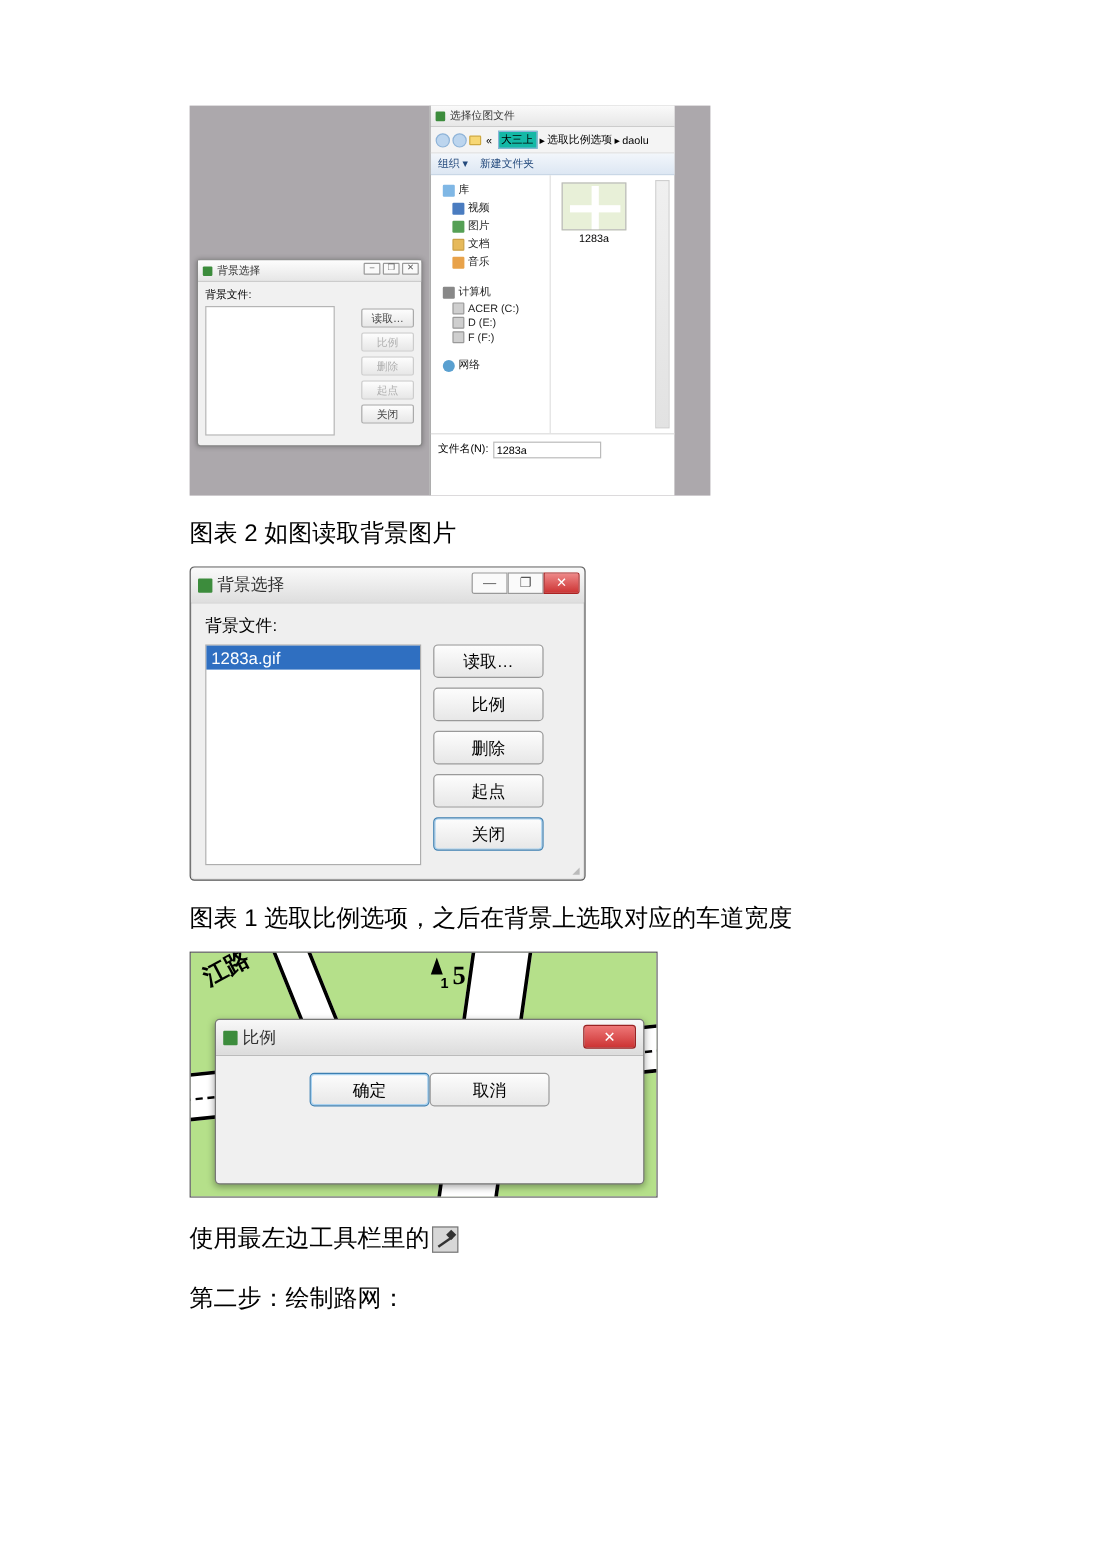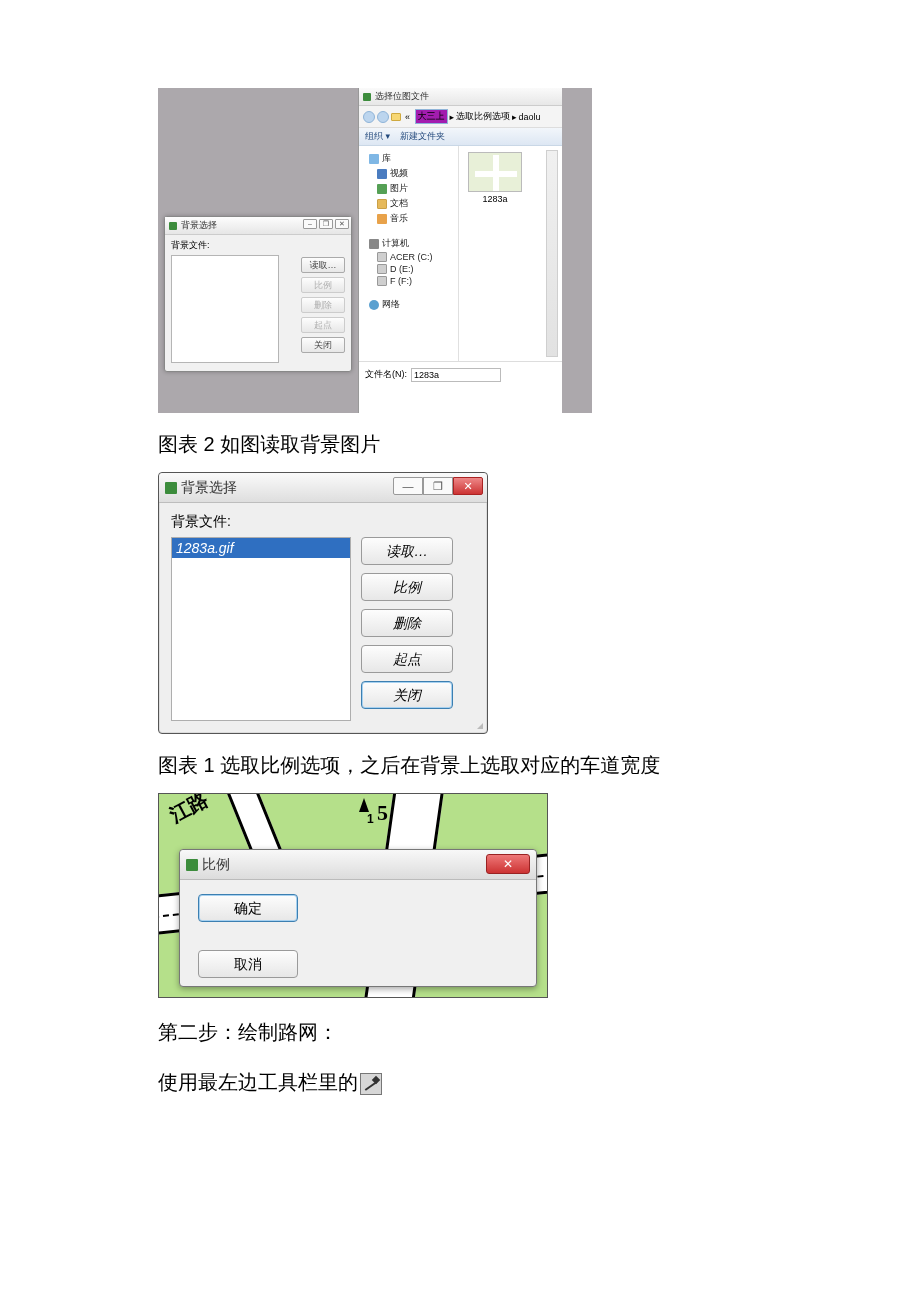--- a/index.html
+++ b/index.html
@@ -50,21 +50,21 @@
   .picker {
     position: absolute; left: 200px; top: 0;
     width: 204px; height: 325px;
     background: #fff; border-left: 1px solid #999;
     font-size: 9px;
   }
   .picker .titlebar { height: 18px; background: linear-gradient(#fafafa,#e7e7e7); display:flex; align-items:center; padding:0 4px; border-bottom:1px solid #ccc;}
   .picker .nav { height: 22px; background: #f4f4f4; border-bottom:1px solid #ddd; display:flex; align-items:center; padding:0 4px; gap:2px;}
   .navarr { width:12px; height:12px; border-radius:50%; background:#bcd5ee; border:1px solid #8fb4d8; display:inline-block;}
   .crumb { font-size: 9px; padding:0 2px; display:flex; align-items:center; gap:2px;}
-  .crumb .sel { background:#a21caf; border:1px solid #8fb4d8; padding:0 2px;}
+  .crumb .sel { background:#14b8a6; border:1px solid #8fb4d8; padding:0 2px;}
   .folder-i { width:10px; height:8px; background:#f7d774; border:1px solid #cfa93f; display:inline-block; border-radius:1px;}
   .picker .toolbar { height: 18px; background: linear-gradient(#f2f6fb,#dde7f3); border-bottom:1px solid #c9d7e6; display:flex; align-items:center; padding:0 6px;}
   .toolbar a { color:#23497c; font-size:9px; text-decoration:none; margin-right:10px;}
   .picker .panes { display:flex; height: 215px;}
   .tree { width: 100px; border-right:1px solid #e0e0e0; padding: 4px 2px 4px 4px; overflow:hidden;}
   .tree-item { display:flex; align-items:center; gap:3px; font-size:9px; color:#222; margin:2px 0 2px 6px;}
   .tree-item.sub { margin-left: 14px; }
   .ico { width:10px; height:10px; display:inline-block; border-radius:1px;}
   .ico.lib { background:#7fb7e5;}
   .ico.vid { background:#4a7cc0;}
@@ -100,21 +100,21 @@
     display:flex; align-items:center; padding:0 6px; position:relative;
   }
   .fig3 .tl-icon { width:12px; height:12px; }
   .fig3 .tl-title { font-size: 14px; }
   .fig3 .winbtns { right: 4px; top: 4px; gap:0;}
   .fig3 .wb { width: 30px; height: 18px; font-size: 11px; line-height: 16px; border-radius: 0;}
   .fig3 .wb.min { border-top-left-radius:2px; border-bottom-left-radius:2px;}
   .fig3 .wb.close { background: linear-gradient(#e88,#c33); color:#fff; border-color:#a22; border-top-right-radius:2px; border-bottom-right-radius:2px;}
   .fig3 .body { padding: 10px 12px; }
   .fig3 .lbl-bg { font-size: 14px; margin-bottom: 6px; }
-  .fig3 .row { display:flex; gap:10px; align-items:flex-start;font-style:italic;}
+  .fig3 .row { display:flex; gap:10px; align-items:flex-start;}
   .fig3 .listbox { width: 180px; height: 184px; background:#fff; border:1px solid #aeaeae;}
   .fig3 .listbox .sel-item { background:#2f6fc1; color:#fff; padding:2px 4px; font-size:14px;}
   .fig3 .btncol { display:flex; flex-direction:column; gap:8px;}
   .fig3 .btn { width: 92px; height: 28px; background: linear-gradient(#fdfdfd,#e7e7e7); border:1px solid #9a9a9a; border-radius:4px; font-size:14px; text-align:center; line-height:26px; cursor:pointer;}
   .fig3 .btn.def { border:1px solid #3c7fb1; box-shadow:0 0 0 1px #a7d1f0 inset;}
   .fig3 .grip { position:absolute; right:4px; bottom:4px; width:12px; height:12px;}
   .fig3 .grip::before { content:""; position:absolute; right:0; bottom:0; border-right:6px solid #bbb; border-top:6px solid transparent;}
 
   .watermark {
     position: absolute; left: 50%; top: 55%; transform: translate(-50%,-50%);
@@ -148,21 +148,21 @@
     background:#f0f0f0; border:1px solid #777; border-radius:4px;
     box-shadow:0 2px 6px rgba(0,0,0,0.35);
   }
   .dlg-scale .titlebar { height:30px; background:linear-gradient(#f8f8f8,#dcdcdc); border-bottom:1px solid #bbb; border-radius:4px 4px 0 0; display:flex; align-items:center; padding:0 6px; position:relative;}
   .dlg-scale .tl-icon { width:12px; height:12px;}
   .dlg-scale .tl-title { font-size:14px;}
   .dlg-scale .close { position:absolute; right:6px; top:4px; width:44px; height:20px; background:linear-gradient(#e77,#c33); border:1px solid #922; border-radius:3px; color:#fff; text-align:center; line-height:18px; font-size:12px;}
   .dlg-scale .body { padding:14px 18px 10px;}
   .dist-row { display:flex; align-items:center; justify-content:flex-end; gap:8px; margin-bottom:14px;}
   .dist-row input { width:66px; height:22px; border:1px solid #888; text-align:right; padding:0 4px; font-size:14px;}
-  .btn-row { display:flex; gap:28px; flex-direction:column;}
+  .btn-row { display:flex; justify-content:center;}
   .dlg-scale .btn { width:100px; height:28px; background:linear-gradient(#fdfdfd,#e7e7e7); border:1px solid #9a9a9a; border-radius:4px; font-size:14px; text-align:center; line-height:26px; cursor:pointer;}
   .dlg-scale .btn.def { border:1px solid #3c7fb1; box-shadow:0 0 0 1px #a7d1f0 inset;}
 
   .inline-icon {
     display:inline-block; width:22px; height:22px; vertical-align:middle;
     background:#d7d7d7; border:1px solid #777; position:relative; margin-left:2px;
   }
   .inline-icon::before {
     content:""; position:absolute; left:3px; top:11px; width:14px; height:2px; background:#333; transform:rotate(-35deg);
   }
@@ -332,19 +332,19 @@
       </div>
       <div class="body">
         <div class="btn-row">
           <div class="btn def">确定</div>
           <div class="btn">取消</div>
         </div>
       </div>
     </div>
   </div>
 
-  <p class="body-text">第二步：绘制路网：</p>
-
   <p class="body-text">
     <span>使用最左边工具栏里的</span><span class="inline-icon"></span>
   </p>
 
+  <p class="body-text">第二步：绘制路网：</p>
+
 </div>
 
 </body></html>

